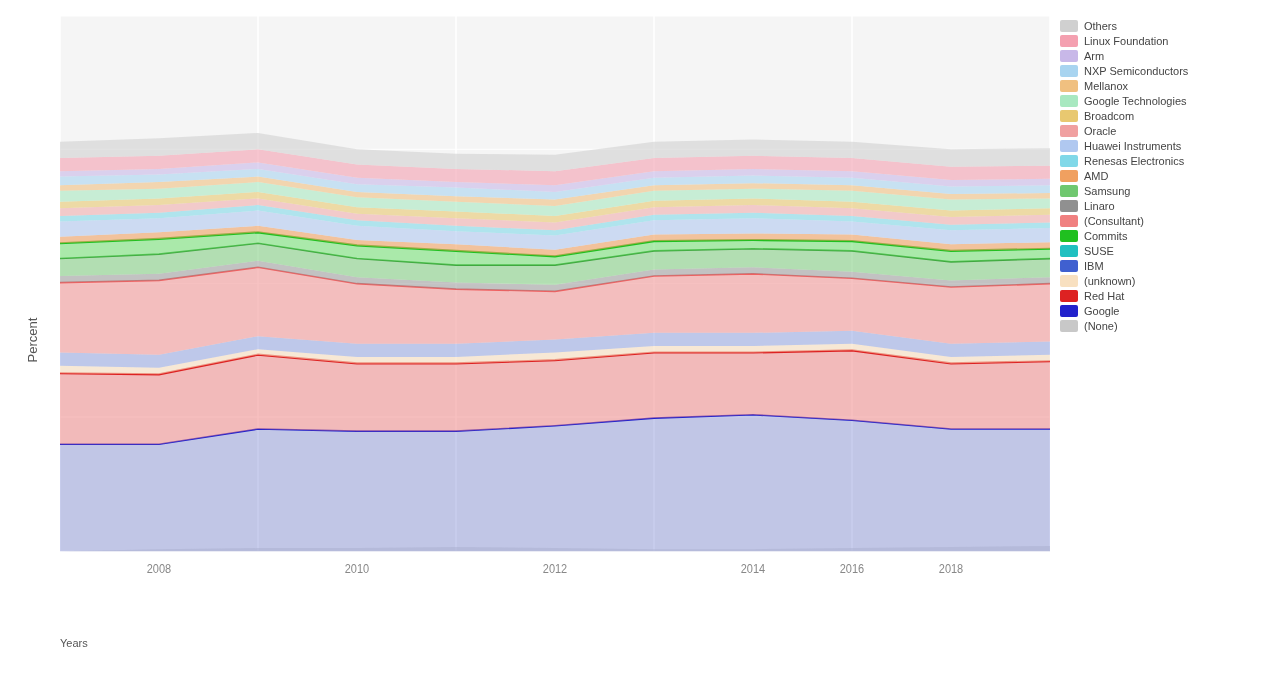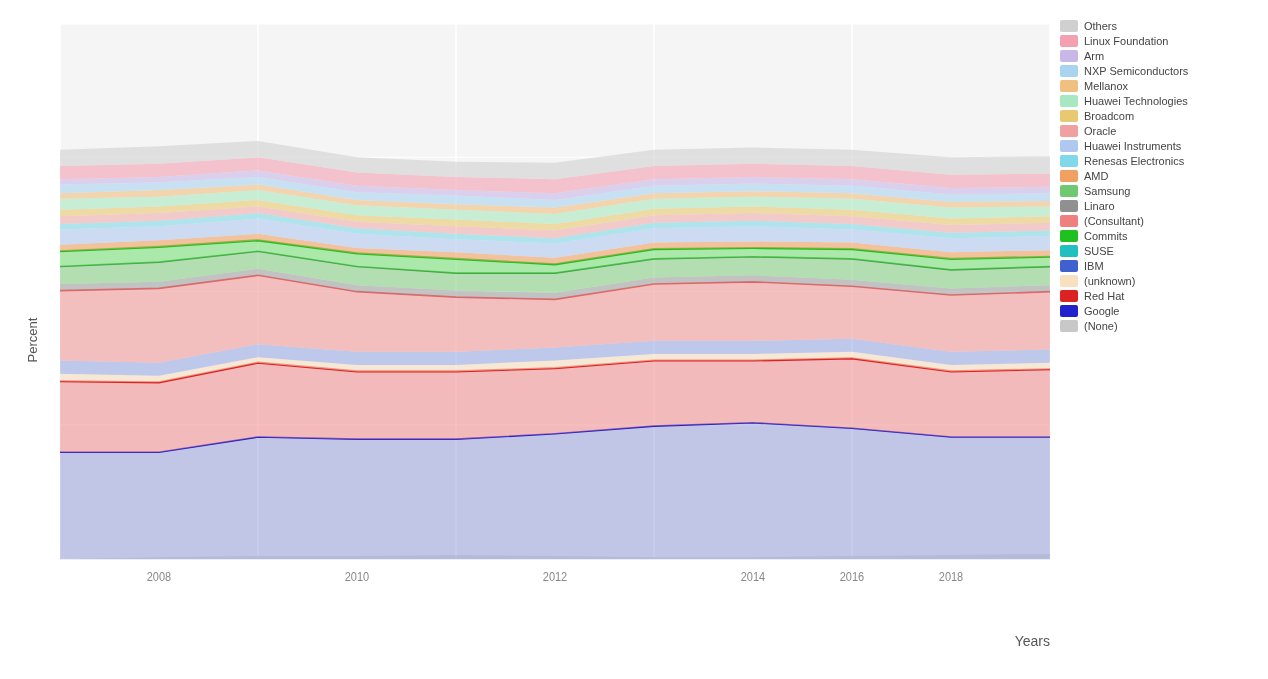--- a/index.html
+++ b/index.html
@@ -20,41 +20,41 @@
       position: absolute;
       bottom: 18px;
       right: 40px;
       font-size: 20px;
       color: #888888;
       font-weight: 300;
       letter-spacing: 0.5px;
     }
     .chart-area {
       position: absolute;
-      top: 24px;
+      top: 16px;
       left: 60px;
       width: 990px;
       height: 590px;
     }
     .y-axis-label {
       position: absolute;
       left: 10px;
       top: 50%;
       transform: translateY(-50%) rotate(-90deg);
       font-size: 13px;
       color: #555;
       white-space: nowrap;
     }
     .x-axis-label {
       position: absolute;
       bottom: 30px;
       left: 60px;
       width: 990px;
-      text-align: right;
-      font-size: 14px;
+      text-align: left;
+      font-size: 11px;
       color: #555;
     }
     .legend {
       position: absolute;
       top: 20px;
       left: 1060px;
       width: 200px;
     }
     .legend-item {
       display: flex;
@@ -213,21 +213,21 @@
     <div class="legend-item">
       <div class="legend-color" style="background:#a8d4f0;"></div>
       <span class="legend-label">NXP Semiconductors</span>
     </div>
     <div class="legend-item">
       <div class="legend-color" style="background:#f0c080;"></div>
       <span class="legend-label">Mellanox</span>
     </div>
     <div class="legend-item">
       <div class="legend-color" style="background:#a8e8c0;"></div>
-      <span class="legend-label">Huawei Technologies</span>
+      <span class="legend-label">Google Technologies</span>
     </div>
     <div class="legend-item">
       <div class="legend-color" style="background:#e8c870;"></div>
       <span class="legend-label">Broadcom</span>
     </div>
     <div class="legend-item">
       <div class="legend-color" style="background:#f0a0a0;"></div>
       <span class="legend-label">Oracle</span>
     </div>
     <div class="legend-item">

